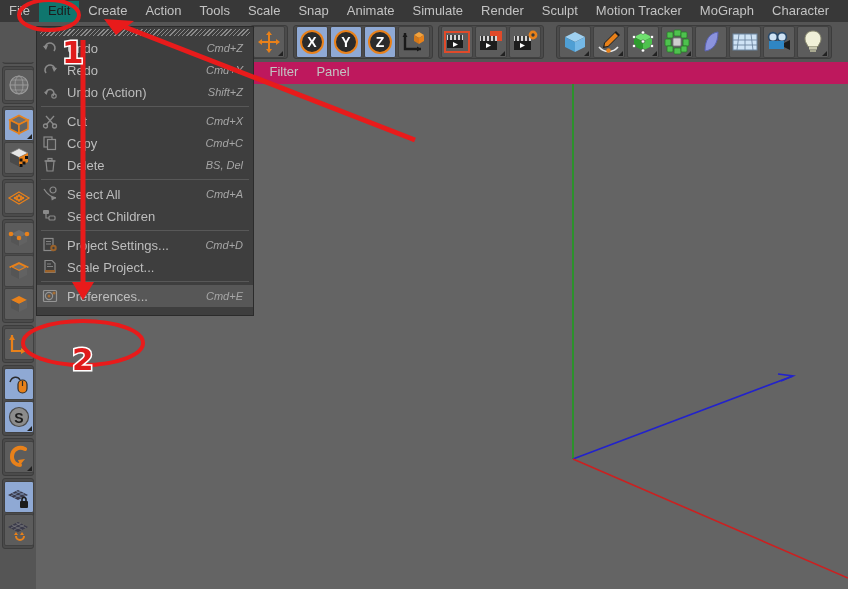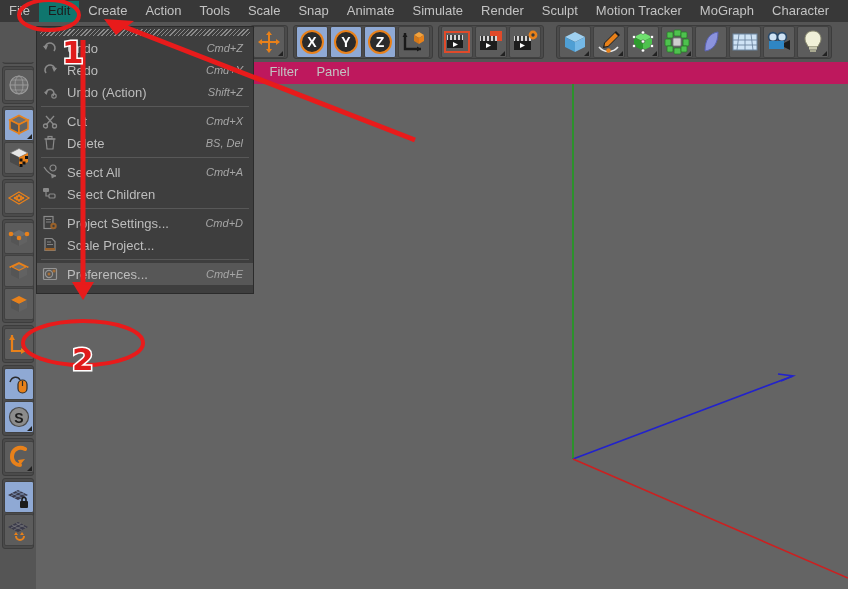--- a/index.html
+++ b/index.html
@@ -564,20 +564,30 @@
             <circle cx="3.5" cy="13" r="2" fill="none" stroke="#c8c8c8" stroke-width="1.3"></circle>
             <circle cx="12.5" cy="13" r="2" fill="none" stroke="#c8c8c8" stroke-width="1.3"></circle>
           </svg>
         </span>
         <span class="mlabel">Cut</span>
         <span class="mkey">Cmd+X</span>
       </div>
       <div class="mrow">
         <span class="micon">
           <svg width="16" height="16" viewBox="0 0 16 16">
+            <rect x="2" y="2" width="8" height="10" fill="none" stroke="#c8c8c8" stroke-width="1.2"></rect>
+            <rect x="5.5" y="4.5" width="8" height="10" fill="#4a4a4a" stroke="#c8c8c8" stroke-width="1.2"></rect>
+          </svg>
+        </span>
+        <span class="mlabel">Copy</span>
+        <span class="mkey">Cmd+C</span>
+      </div>
+      <div class="mrow">
+        <span class="micon">
+          <svg width="16" height="16" viewBox="0 0 16 16">
             <path d="M4 4h8l-1 10H5z" fill="none" stroke="#c8c8c8" stroke-width="1.2"></path>
             <line x1="2.5" y1="4" x2="13.5" y2="4" stroke="#c8c8c8" stroke-width="1.4"></line>
             <rect x="6" y="1.5" width="4" height="2" fill="none" stroke="#c8c8c8" stroke-width="1.2"></rect>
           </svg>
         </span>
         <span class="mlabel">Delete</span>
         <span class="mkey">BS, Del</span>
       </div>
       <div class="msep"></div>
       <div class="mrow">

